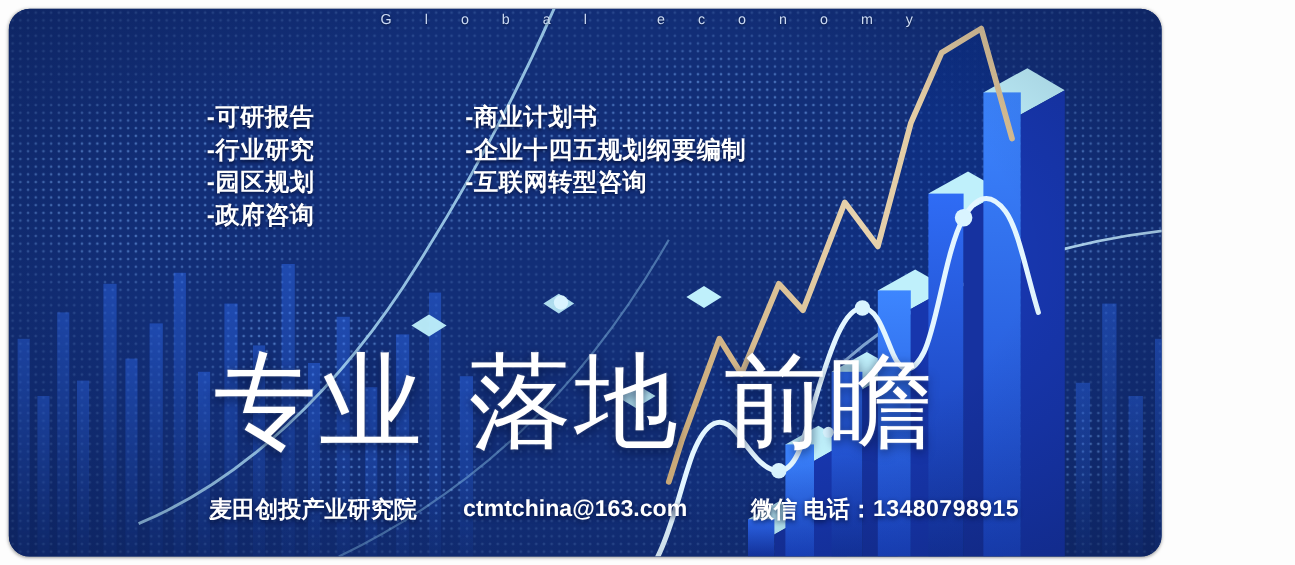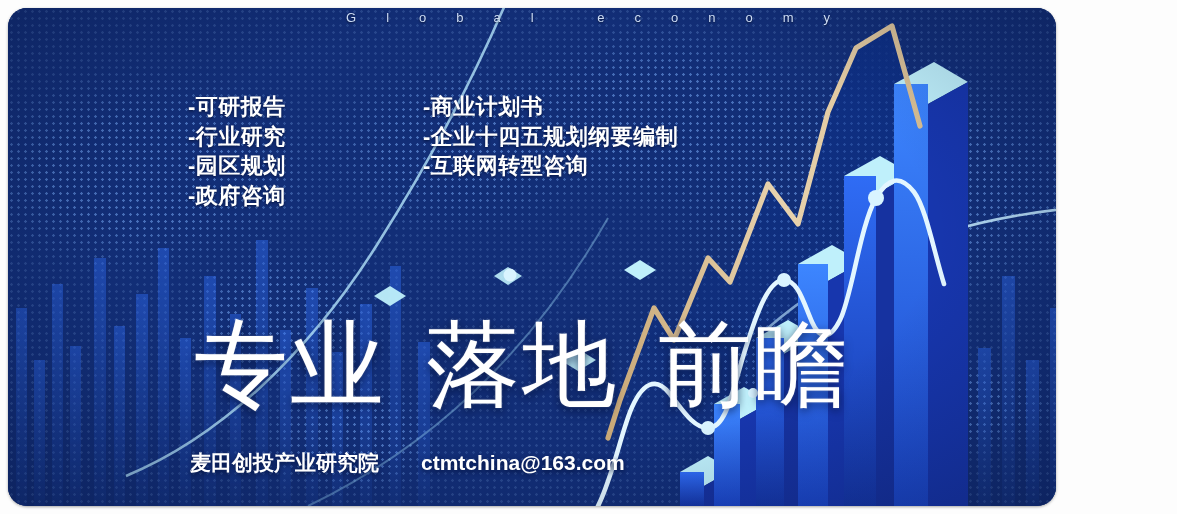--- a/index.html
+++ b/index.html
@@ -239,15 +239,17 @@
     <div class="svc-item">-互联网转型咨询</div>
   </div>
 
   <div id="headline"><span>专业</span><span class="gap"></span><span>落地</span><span class="gap"></span><span>前瞻</span></div>
 
   <div id="footer">
       <span>麦田创投产业研究院</span>
       <span class="f-gap-a"></span>
       <span>ctmtchina@163.com</span>
       <span class="f-gap-b"></span>
+      <span>微信 电话：</span>
+      <span class="phone">13480798915</span>
     </div>
 
 </div>
 
 </body></html>

